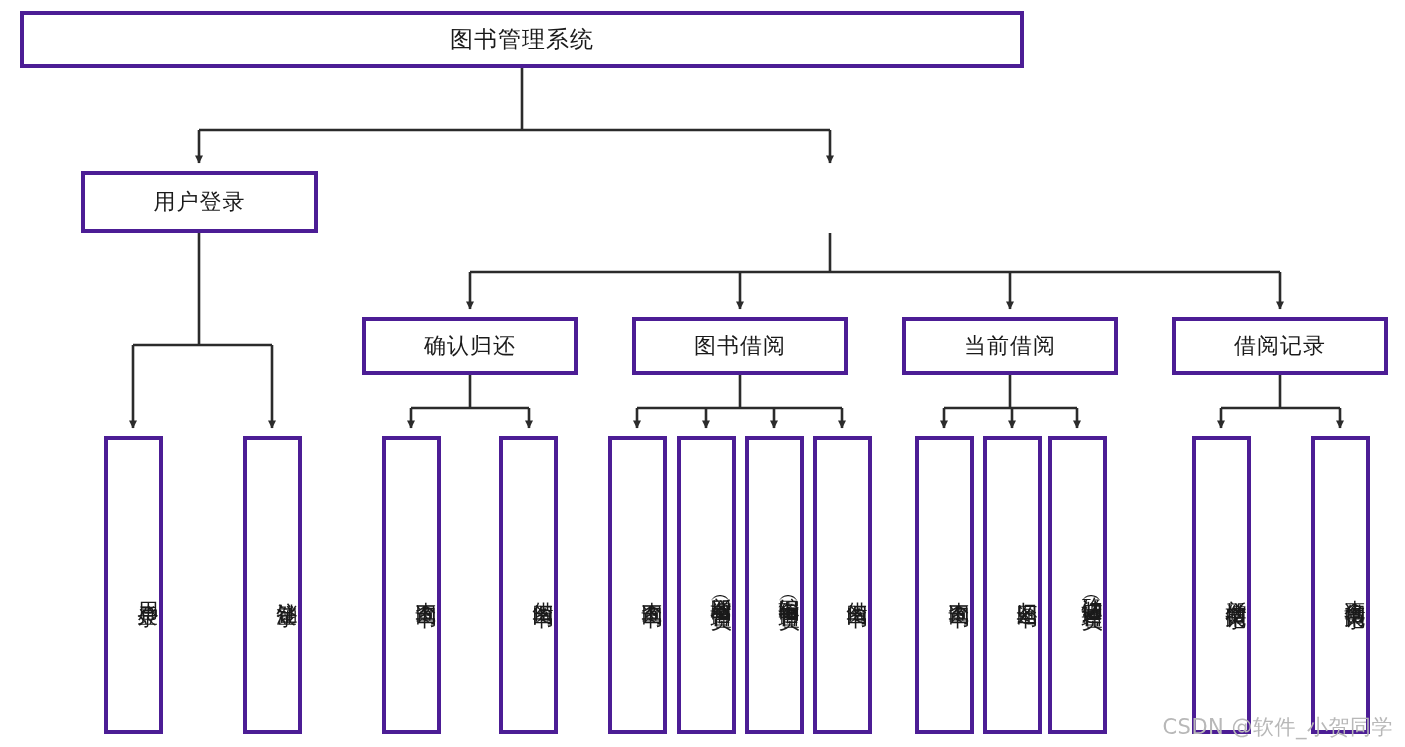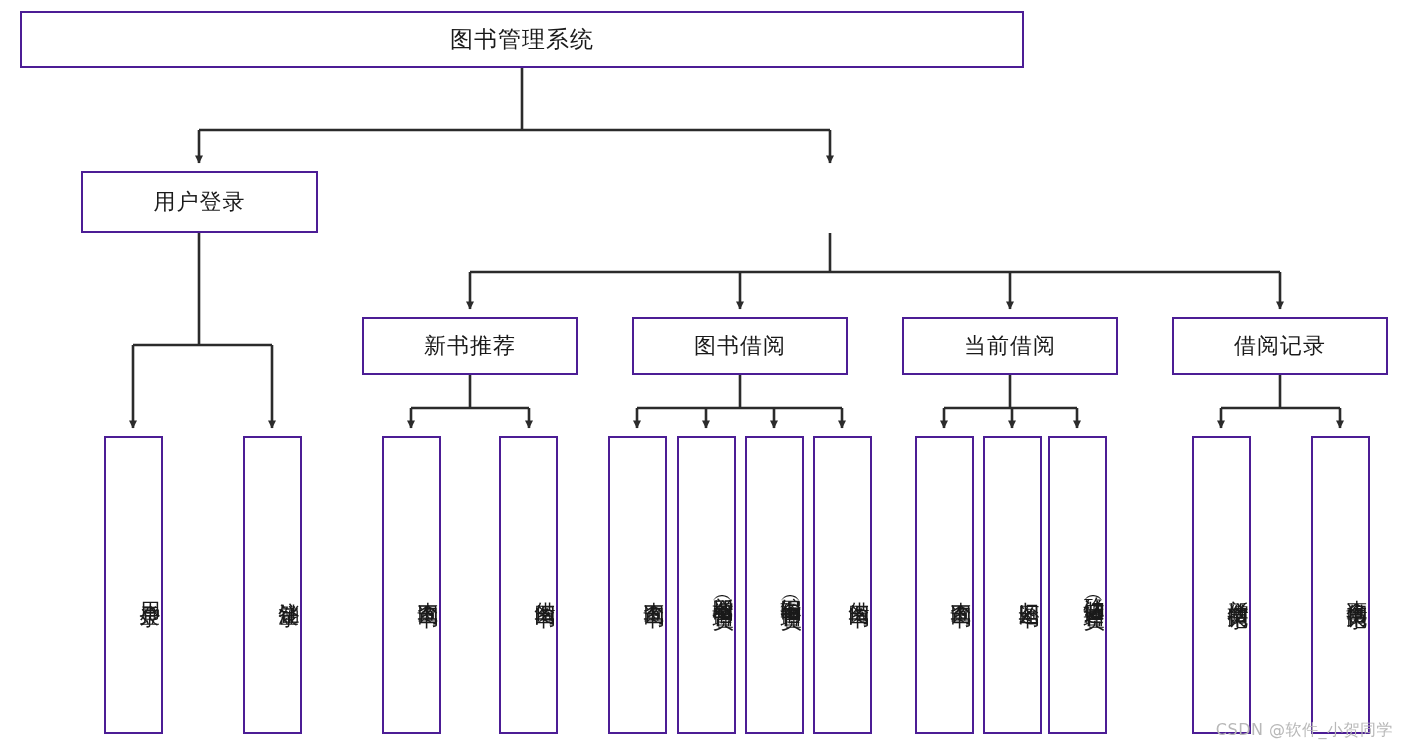--- a/index.html
+++ b/index.html
@@ -23,21 +23,21 @@
     left: 0;
     top: 0;
     width: 1405px;
     height: 747px;
     pointer-events: none;
   }
   .node {
     position: absolute;
     box-sizing: border-box;
     background: #ffffff;
-    border: 2px solid #4c1d95;
+    border: 4px solid #4c1d95;
     display: flex;
     align-items: center;
     justify-content: center;
     color: #1a1a1a;
     z-index: 2;
   }
   .node-h {
     font-size: 22px;
     letter-spacing: 1px;
     line-height: 1.1;
@@ -58,21 +58,21 @@
   }
   .node-v > span {
     writing-mode: vertical-rl;
     text-orientation: upright;
     display: block;
   }
   .watermark {
     position: absolute;
     right: 12px;
     bottom: 6px;
-    font-size: 16px;
+    font-size: 21px;
     color: #b8b8b8;
     white-space: nowrap;
     z-index: 3;
     letter-spacing: 0.5px;
   }
 </style>
 </head>
 <body>
 
 <div id="diagram-root">
@@ -130,21 +130,21 @@
   <div class="node node-h node-root" style="left:20px; top:11px; width:1004px; height:57px;">
     <span>图书管理系统</span>
   </div>
 
   <div class="node node-h" style="left:81px; top:171px; width:237px; height:62px;">
     <span>用户登录</span>
   </div>
 
 
   <div class="node node-h" style="left:362px; top:317px; width:216px; height:58px;">
-    <span>新书推荐</span>
+    <span>确认归还</span>
   </div>
 
   <div class="node node-h" style="left:632px; top:317px; width:216px; height:58px;">
     <span>图书借阅</span>
   </div>
 
   <div class="node node-h" style="left:902px; top:317px; width:216px; height:58px;align-items:center;">
     <span>当前借阅</span>
   </div>
 

